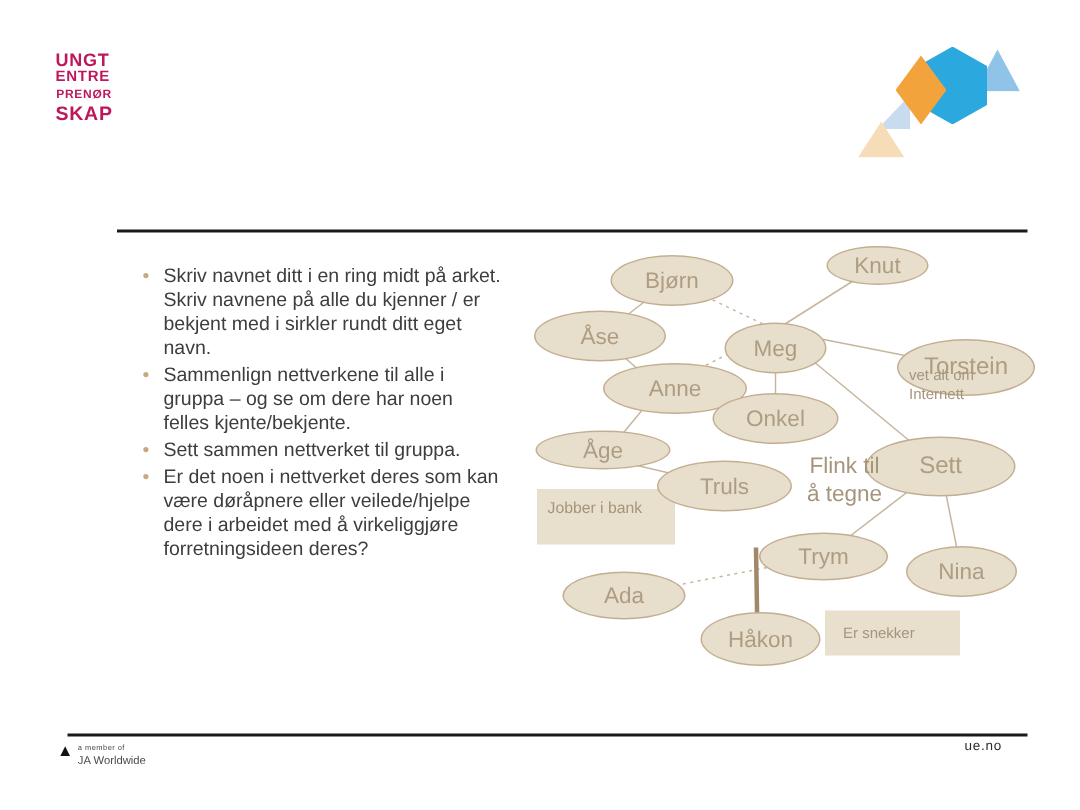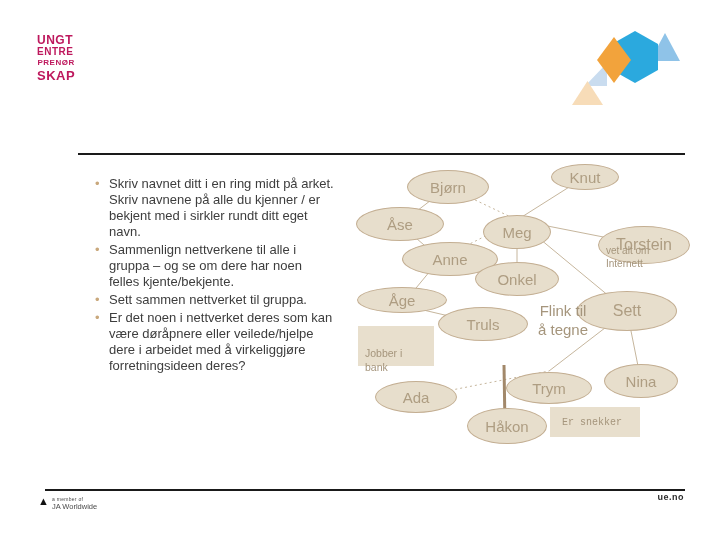--- a/index.html
+++ b/index.html
@@ -49,40 +49,40 @@
   .n-bjorn    { left:57px;  top:15px;  width:82px;  height:34px; }
   .n-ase      { left:6px;   top:52px;  width:88px;  height:34px; }
   .n-meg      { left:133px; top:60px;  width:68px;  height:34px; }
   .n-knut     { left:201px; top:9px;   width:68px;  height:26px; }
   .n-torstein { left:248px; top:71px;  width:92px;  height:38px; font-size:16px; }
   .n-anne     { left:52px;  top:87px;  width:96px;  height:34px; }
   .n-onkel    { left:125px; top:107px; width:84px;  height:34px; }
   .n-age      { left:7px;   top:132px; width:90px;  height:26px; }
   .n-truls    { left:88px;  top:152px; width:90px;  height:34px; }
   .n-tore     { left:227px; top:136px; width:100px; height:40px; font-size:16px; }
-  .n-trym     { left:156px; top:217px; width:86px;  height:32px; }
+  .n-trym     { left:156px; top:200px; width:86px;  height:32px; }
   .n-nina     { left:254px; top:209px; width:74px;  height:34px;text-align:right; }
   .n-ada      { left:25px;  top:226px; width:82px;  height:32px; }
   .n-hakon    { left:117px; top:253px; width:80px;  height:36px; }
 
   .note-box { position:absolute; background:#E8DFCD; color:#A5957C; z-index:1; box-sizing:border-box; }
-  .jobber-box  { left:8px; top:171px; width:76px; height:37px; padding:20px 7px; font-size:10.5px; line-height:1.35; }
+  .jobber-box  { left:8px; top:171px; width:92px; height:37px; padding:6px 7px; font-size:10.5px; line-height:1.35; }
   .snekker-box { left:200px; top:252px; width:90px; height:30px; display:flex; align-items:center;
-                 padding-left:12px; font-size:10px;font-family:Liberation Mono, monospace; }
+                 padding-left:12px; font-size:10px; }
   .note-text { position:absolute; color:#A5957C; z-index:4; line-height:1.25; }
   .flink-note { left:181px; top:147px; width:64px; font-size:15px; text-align:center; }
   .vet-note   { left:256px; top:90px;  width:60px; font-size:10px; text-align:left; }
 
   
   .footer-rule { position:absolute; left:45px; top:489px; width:640px; height:2px; background:#1a1a1a; }
   .ja-logo { position:absolute; left:38px; top:496px; display:flex; align-items:flex-start; gap:3px; color:#4a4a4a; }
   .ja-tri { font-size:11px; color:#111; line-height:1; }
   .ja-text .small { font-size:5px; letter-spacing:0.3px; }
   .ja-text .big   { font-size:7.5px; }
-  .ue-no { position:absolute; right:36px; top:492px; font-size:9px; font-weight:bold; color:#2b2b2b; letter-spacing:0.5px;margin-left:28px; }
+  .ue-no { position:absolute; right:52px; top:492px; font-size:9px; font-weight:normal; color:#2b2b2b; letter-spacing:0.5px;margin-left:28px; }
 </style>
 </head>
 <body>
 
 <div class="slide">
 
   <div class="brand">
     <div class="l1">UNGT</div>
     <div class="l2">ENTRE</div>
     <div class="l3">PRENØR</div>

